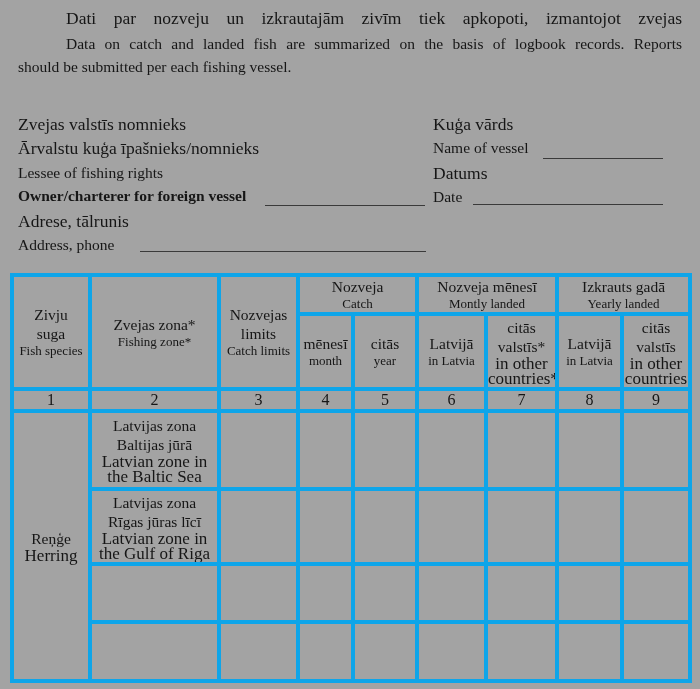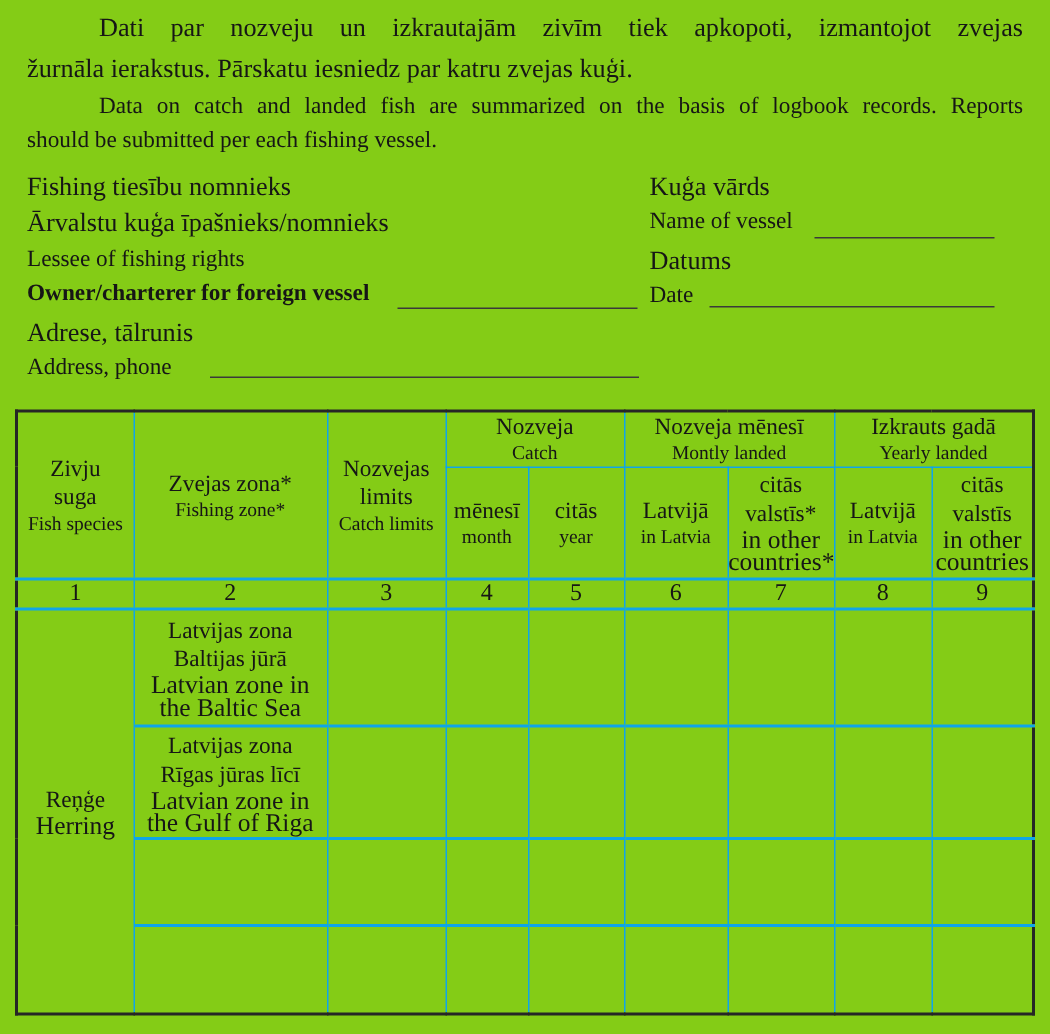--- a/index.html
+++ b/index.html
@@ -1,20 +1,20 @@
 <!DOCTYPE html>
 <html><head>
 <meta charset="utf-8">
 <style>
   html, body { margin: 0; padding: 0; background: #ffffff; }
   .page {
     position: relative;
     width: 700px;
     height: 689px;
-    background: #84cc16;
+    background: #a3a3a3;
     color: #161616;
     font-family: "Liberation Serif", "DejaVu Serif", serif;
     overflow: hidden;
   }
 
   
   .intro { position: absolute; left: 18px; top: 5px; width: 664px; }
   .lv-line { display: block; font-size: 17.5px; line-height: 27px; white-space: normal; }
   .en-line { display: block; font-size: 15.5px; line-height: 23px; }
   .jst { text-align: justify; text-align-last: justify; }
@@ -33,45 +33,44 @@
   table.rpt {
     position: absolute;
     left: 10px;
     top: 273px;
     width: 678px;
     border-collapse: collapse;
     table-layout: fixed;
     border: 2px solid #262626;
   }
   table.rpt td {
-    border: 1px solid #0ea5e9;
+    border: 4px solid #0ea5e9;
     text-align: center;
     vertical-align: middle;
     padding: 0;
     overflow: hidden;
   }
   tr.thick td { border-top-width: 2px; }
   .c-lv { font-size: 15.5px; line-height: 19px; display: block; }
   .c-en { font-size: 13px;   line-height: 16px; display: block; }
   .b-en { font-size: 17px; line-height: 15px; display: block; }
   .num  { font-size: 16px;   line-height: 18px; display: block; }
 </style>
 </head>
 <body>
 
 <div class="page">
 
   <div class="intro">
     <span class="lv-line jst ind">Dati par nozveju un izkrautajām zivīm tiek apkopoti, izmantojot zvejas</span>
-    <span class="lv-line">žurnāla ierakstus. Pārskatu iesniedz par katru zvejas kuģi.</span>
     <span class="en-line jst ind">Data on catch and landed fish are summarized on the basis of logbook records. Reports</span>
     <span class="en-line">should be submitted per each fishing vessel.</span>
   </div>
 
-  <span class="f-lv" style="left:18px; top:113px;">Fishing tiesību nomnieks</span>
+  <span class="f-lv" style="left:18px; top:113px;">Zvejas valstīs nomnieks</span>
   <span class="f-lv" style="left:18px; top:137px;">Ārvalstu kuģa īpašnieks/nomnieks</span>
   <span class="f-en" style="left:18px; top:163px;">Lessee of fishing rights</span>
   <span class="f-en" style="left:18px; top:186px;font-weight:bold;">Owner/charterer for foreign vessel</span>
   <div class="blank" style="left:265px; top:191px; width:160px;"></div>
 
   <span class="f-lv" style="left:18px; top:210px;">Adrese, tālrunis</span>
   <span class="f-en" style="left:18px; top:235px;">Address, phone</span>
   <div class="blank" style="left:140px; top:237px; width:286px;"></div>
 
   <span class="f-lv" style="left:433px; top:113px;">Kuģa vārds</span>

